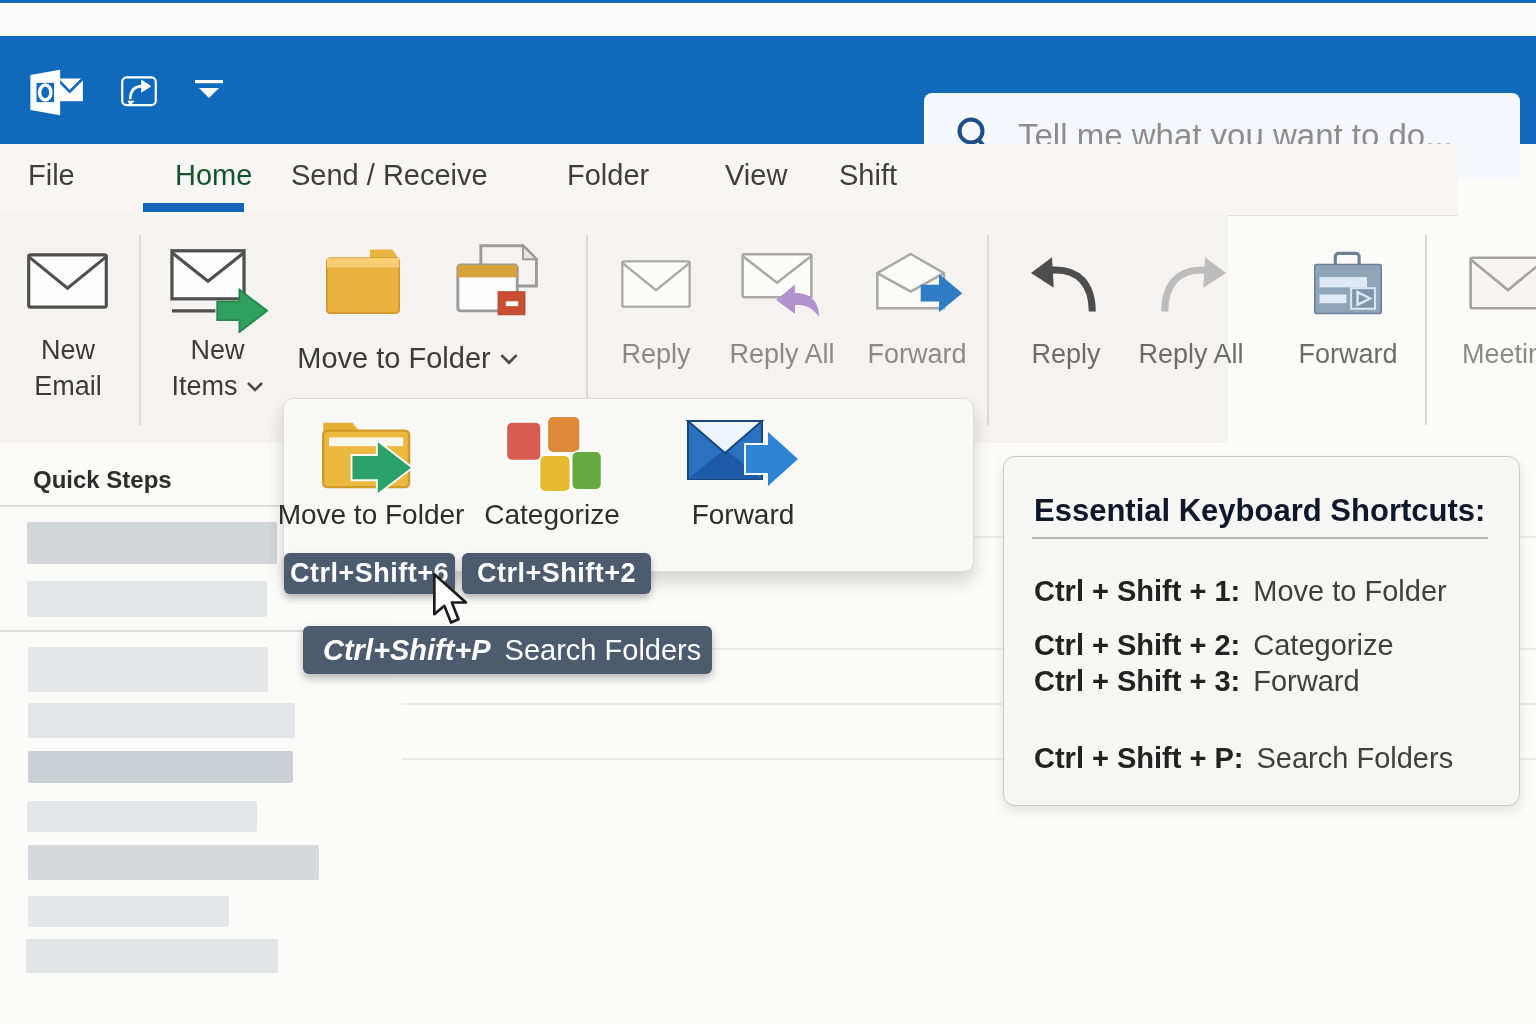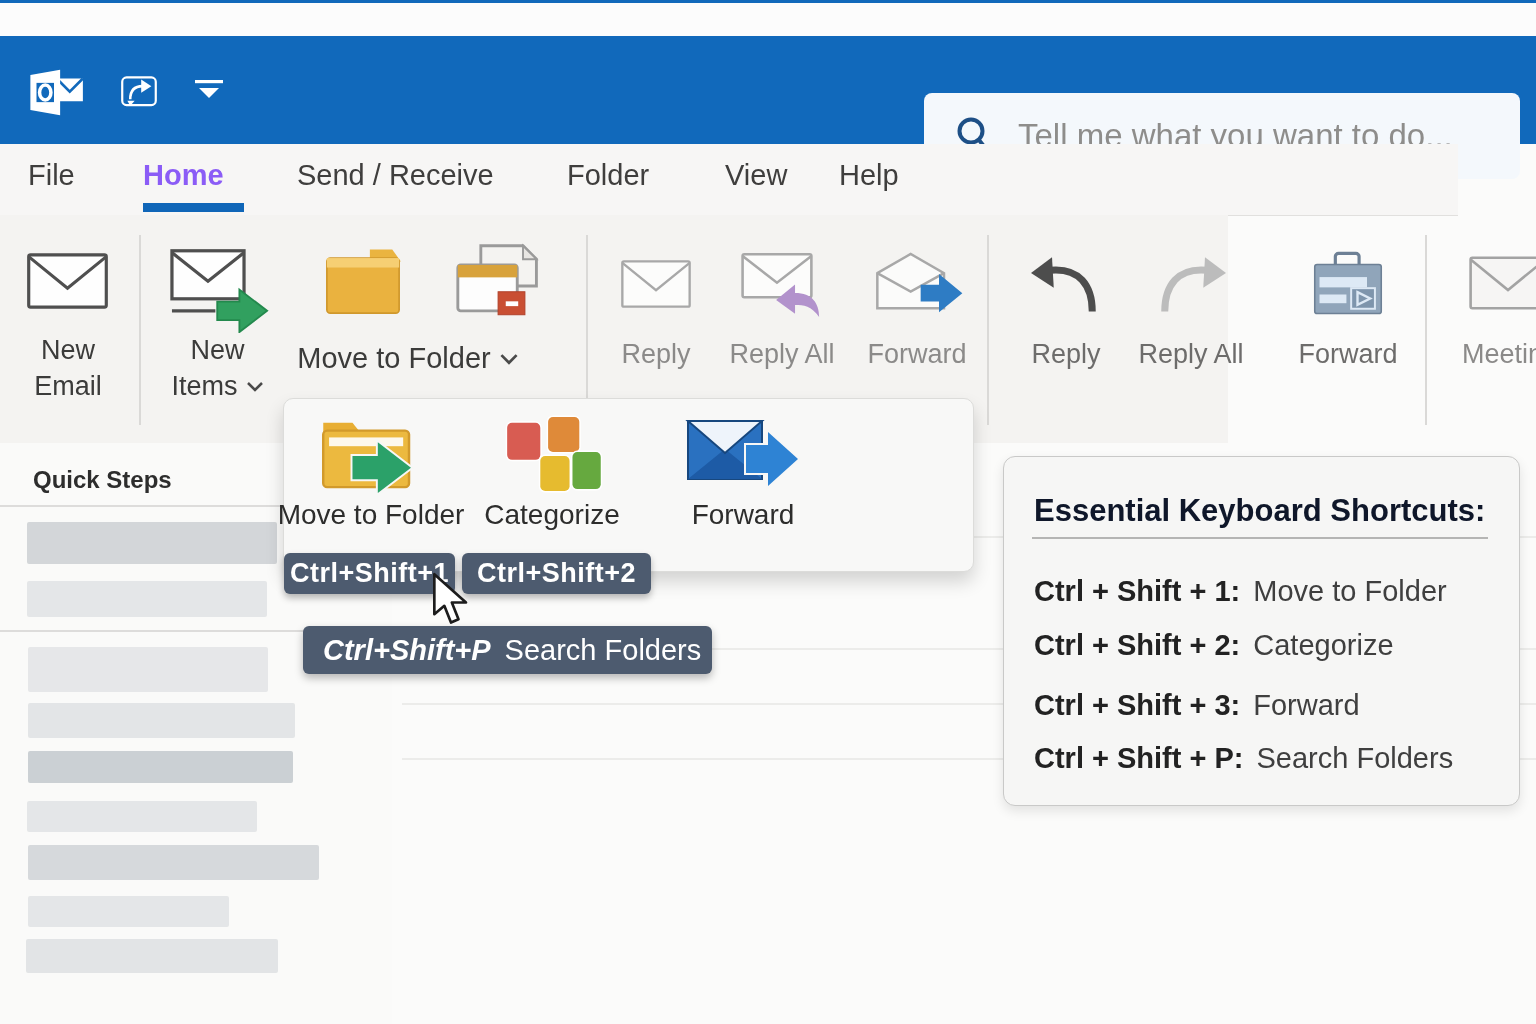--- a/index.html
+++ b/index.html
@@ -12,21 +12,21 @@
   #topstrip{left:0;top:3px;width:1536px;height:33px;background:#fcfcfc;}
   #titlebar{left:0;top:36px;width:1536px;height:108px;background:#1169bb;}
   #searchbox{left:924px;top:57px;width:596px;height:86px;background:#f4f8fc;border-radius:8px;
              display:flex;align-items:center;}
   #searchbox .ph{color:#8e8d8b;font-size:33px;margin-left:24px;white-space:nowrap;}
   #search-icon{margin-left:30px;flex:0 0 auto;}
 
   
   #menubar{left:0;top:144px;width:1458px;height:71px;background:#f7f6f5;border-bottom:1px solid #e1e0de;}
   .tab{position:absolute;top:15px;font-size:29px;color:#3f3e3d;white-space:nowrap;cursor:default;}
-  .tab.active{color:#8b5cf6;font-weight:700;}
+  .tab.active{color:#14532d;font-weight:400;margin-left:32px;}
   #home-underline{left:143px;top:59px;width:101px;height:9px;background:#1066b8;}
 
   
   #ribbon{left:0;top:215px;width:1228px;height:228px;background:#f4f3f1;border-bottom:1px solid #d6d5d3;}
   .rdiv{position:absolute;top:20px;width:2px;height:190px;background:#dad9d7;}
   .rbtn{position:absolute;text-align:center;}
   .rlabel{position:absolute;width:100%;text-align:center;font-size:27px;color:#3b3b3a;line-height:36px;white-space:nowrap;}
   .rlabel.dim{color:#8b8a89;}
   .rlabel.mid{color:#6d6c6b;}
   .chev{display:inline-block;vertical-align:2px;margin-left:8px;}
@@ -94,24 +94,24 @@
         <circle cx="17" cy="17" r="11.5" fill="none" stroke="#1d4f86" stroke-width="4"></circle>
         <line x1="25" y1="26" x2="36" y2="40" stroke="#1d4f86" stroke-width="4" stroke-linecap="round"></line>
       </svg>
       <span class="ph">Tell me what you want to do...</span>
     </div>
   </div>
 
   <div class="abs" id="menubar">
     <span class="tab" style="left:28px">File</span>
     <span class="tab active" style="left:143px">Home</span>
-    <span class="tab" style="left:297px">Send / Receive</span>
+    <span class="tab" style="left:291px">Send / Receive</span>
     <span class="tab" style="left:567px">Folder</span>
     <span class="tab" style="left:725px">View</span>
-    <span class="tab" style="left:839px">Help</span>
+    <span class="tab" style="left:839px">Shift</span>
     <div class="abs" id="home-underline"></div>
   </div>
 
   <div class="abs" id="ribbon">
     <div class="rdiv" style="left:139px"></div>
     <div class="rdiv" style="left:586px"></div>
     <div class="rdiv" style="left:987px"></div>
     <div class="rdiv" style="left:1425px"></div>
 
     <div class="rbtn" style="left:18px;top:0;width:100px;height:220px">
@@ -262,21 +262,21 @@
       <svg class="ficon" width="118" height="78" viewBox="0 0 118 78">
         <rect x="4" y="6" width="74" height="58" fill="#2a71c0" stroke="#17477e" stroke-width="2"></rect>
         <polygon points="4,64 41,34 78,64" fill="#1d5ba6"></polygon>
         <polygon points="4,6 41,38 78,6" fill="#eef4fb" stroke="#17477e" stroke-width="2"></polygon>
         <path d="M62 30 h22 v-13 l30 27 -30 27 v-13 h-22 z" fill="#2e83d4" stroke="#f7f7f6" stroke-width="4" paint-order="stroke"></path>
       </svg>
       <div class="flabel">Forward</div>
     </div>
   </div>
 
-  <div class="badge" style="left:284px;top:553px;width:171px">Ctrl+Shift+1</div>
+  <div class="badge" style="left:284px;top:553px;width:171px">Ctrl+Shift+6</div>
   <div class="badge" style="left:462px;top:553px;width:189px">Ctrl+Shift+2</div>
 
   <div class="abs" id="tooltip">
     <span class="tt-keys">Ctrl+Shift+P</span>
     <span class="tt-label">Search Folders</span>
   </div>
 
   <svg class="abs" id="cursor" width="40" height="56" viewBox="0 0 24 33">
     <path d="M2 1 L2 25 L8 20 L12 30 L16.5 28 L12.5 18 L21 18 Z" fill="#ffffff" stroke="#1c1c1c" stroke-width="1.6" stroke-linejoin="round"></path>
   </svg>
@@ -285,21 +285,21 @@
     <div id="sc-title">Essential Keyboard Shortcuts:</div>
     <div id="sc-div"></div>
     <div class="sc-row" style="top:118px">
       <span class="sc-keys">Ctrl + Shift + 1:</span>
       <span class="sc-action">Move to Folder</span>
     </div>
     <div class="sc-row" style="top:172px">
       <span class="sc-keys">Ctrl + Shift + 2:</span>
       <span class="sc-action">Categorize</span>
     </div>
-    <div class="sc-row" style="top:232px">
+    <div class="sc-row" style="top:208px">
       <span class="sc-keys">Ctrl + Shift + 3:</span>
       <span class="sc-action">Forward</span>
     </div>
     <div class="sc-row" style="top:285px">
       <span class="sc-keys">Ctrl + Shift + P:</span>
       <span class="sc-action">Search Folders</span>
     </div>
   </div>
 
 </div>

